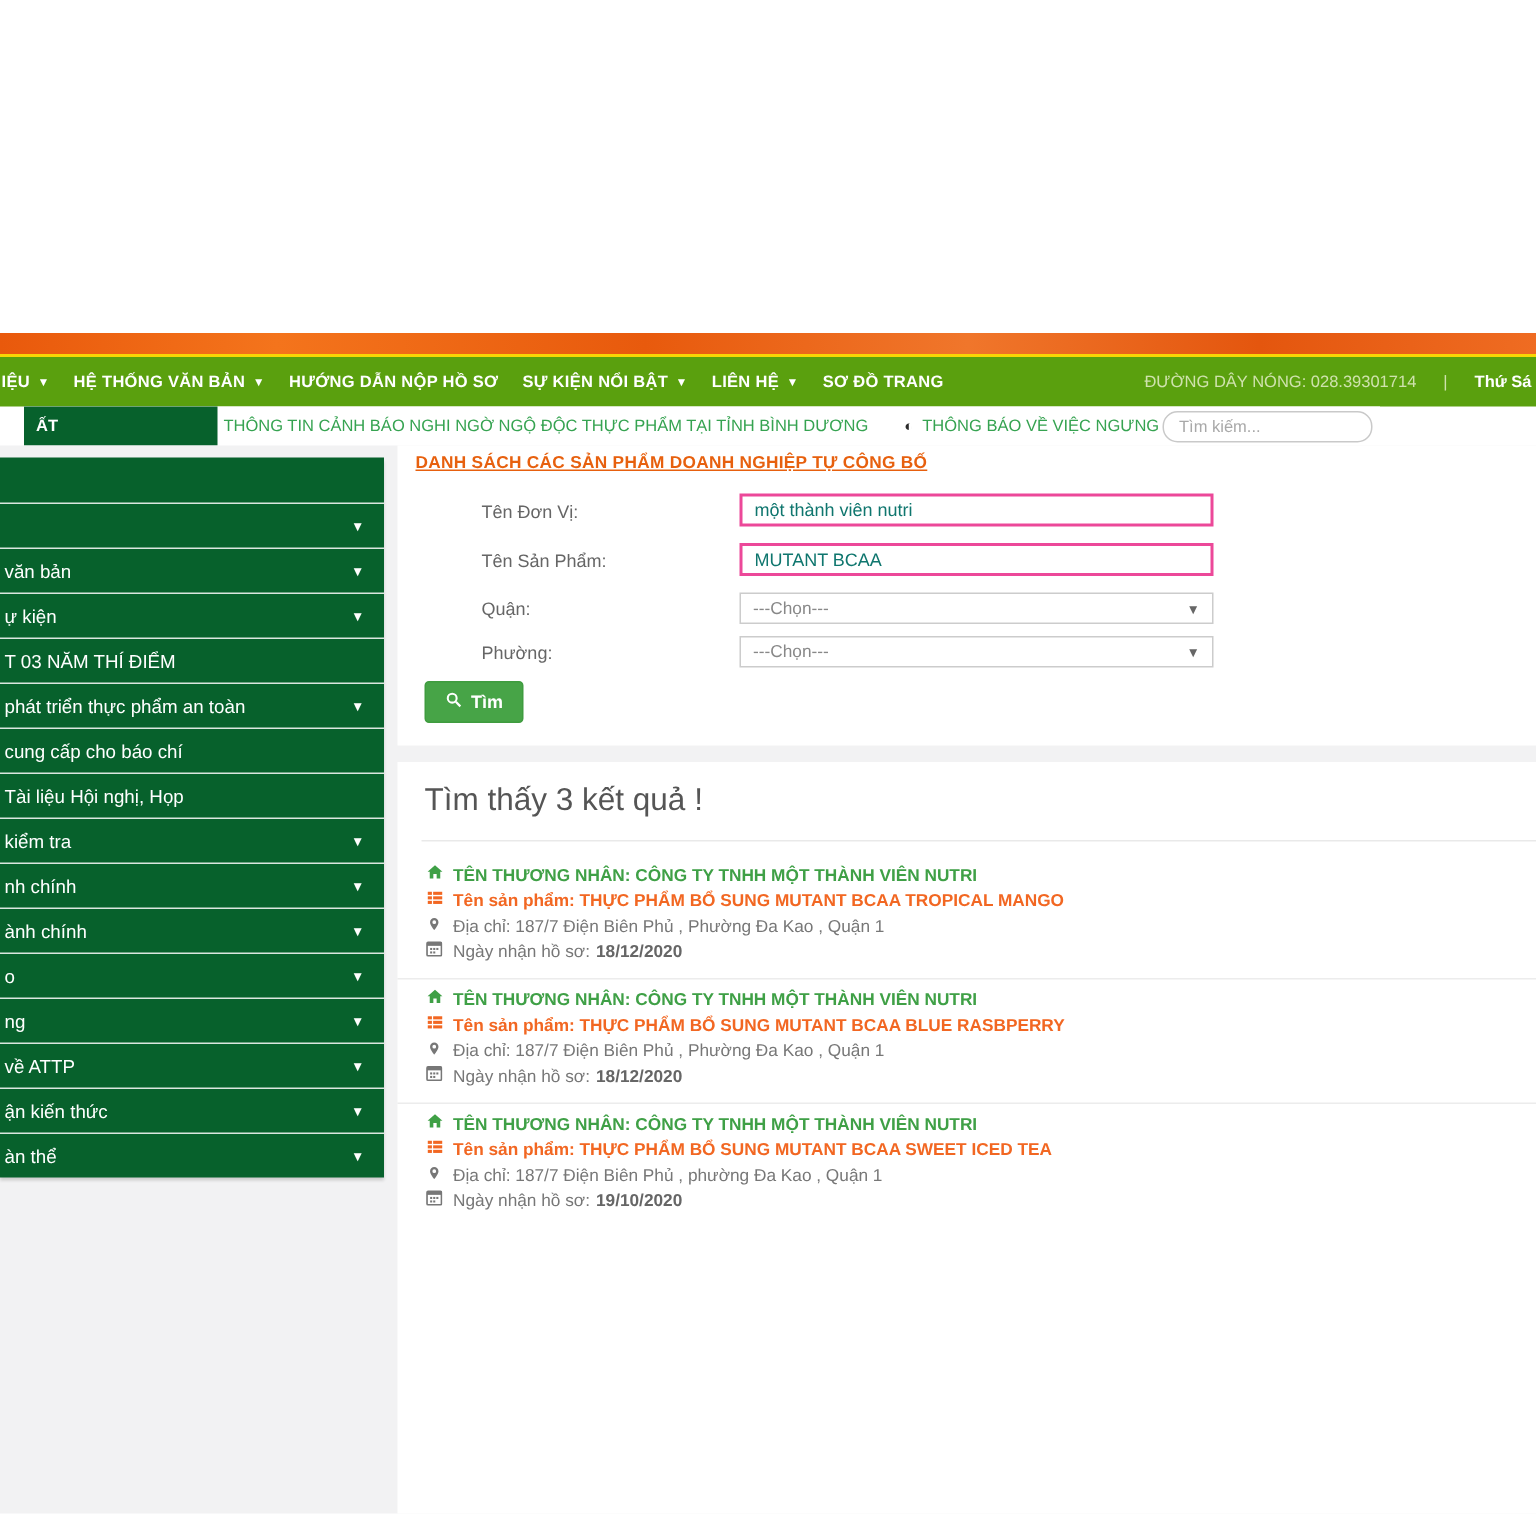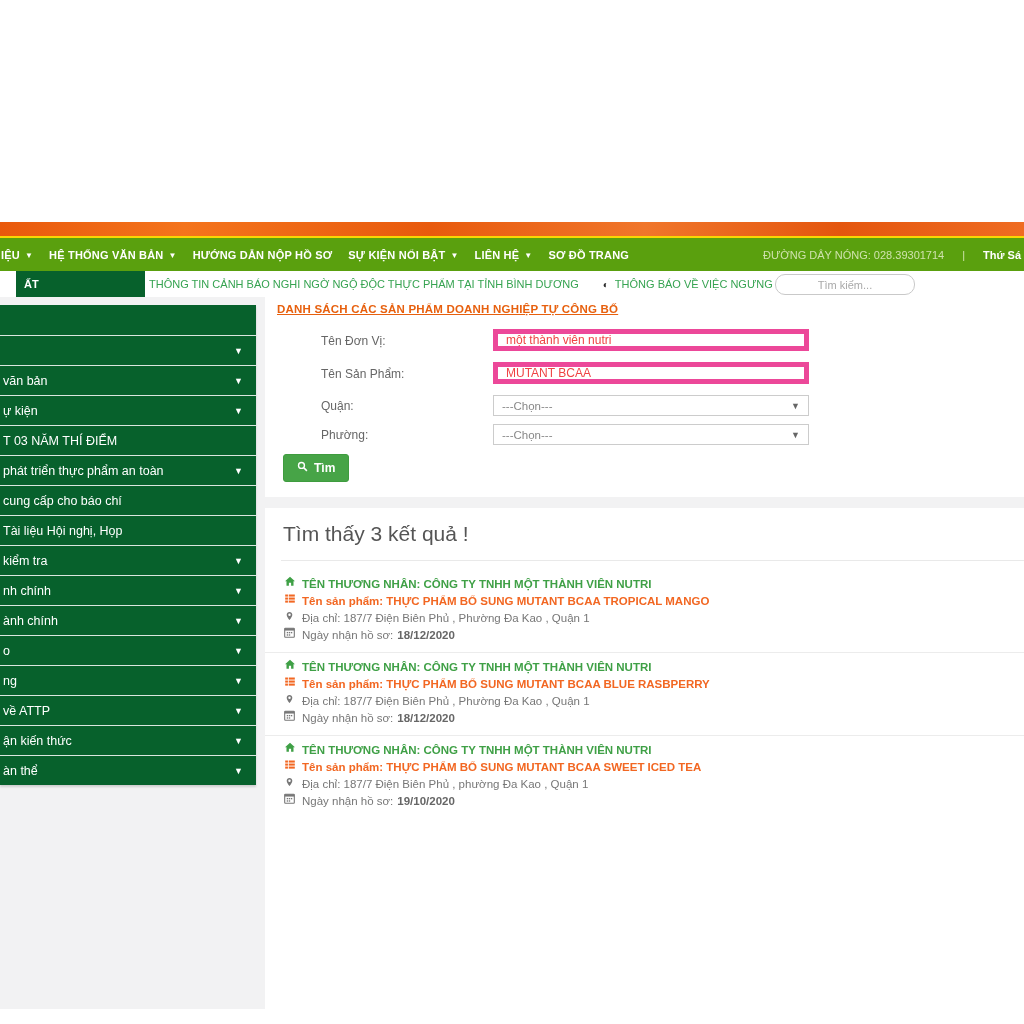--- a/index.html
+++ b/index.html
@@ -24,21 +24,21 @@
   
   .ticker-row{position:absolute;left:16px;top:271px;width:904px;height:26px;background:#fff;}
   .ticker-label{position:absolute;left:0;top:0;width:129px;height:26px;background:var(--dark-green,#07612c);
     color:#fff;font-size:11px;font-weight:bold;display:flex;align-items:center;padding-left:8px;box-sizing:border-box;}
   .ticker-items{position:absolute;left:133px;top:0;height:26px;display:flex;align-items:center;gap:24px;
     white-space:nowrap;overflow:hidden;width:745px;}
   .ticker-item{color:var(--ticker-text,#36a351);font-size:11px;cursor:pointer;display:flex;align-items:center;}
   .ticker-item .adjust{color:#2b2b2b;font-size:10px;margin-right:6px;}
   .search-input{position:absolute;right:5px;top:3px;width:118px;height:17px;border:1px solid #c9c9c9;
     border-radius:10px;font-size:11px;color:#666;padding:1px 10px;outline:none;
-    font-family:"Liberation Sans","DejaVu Sans",sans-serif;text-align:center;}
+    font-family:"Liberation Sans","DejaVu Sans",sans-serif;}
   .search-input::placeholder{color:#a9a9a9;}
 
   
   .page-bg{position:absolute;left:0;top:297px;width:1024px;height:712px;background:var(--page-bg,#f2f2f3);}
 
   
   .sidebar{position:absolute;left:0;top:305px;width:256px;background:var(--dark-green,#07612c);
     box-shadow:0 2px 2px rgba(0,0,0,.15);}
   .side-row{position:relative;height:30px;display:flex;align-items:center;color:#fff;font-size:12.5px;
     padding-left:3px;box-sizing:border-box;cursor:pointer;}
@@ -49,22 +49,22 @@
   .card{position:absolute;background:#fff;}
   .form-card{left:265px;top:297px;width:759px;height:200px;}
   .results-card{left:265px;top:508px;width:759px;height:501px;}
 
   .page-title{position:absolute;left:12px;top:6px;color:var(--title-orange,#e7600e);font-size:11.5px;
     font-weight:bold;text-decoration:underline;letter-spacing:.2px;}
   .form-rows{position:absolute;left:0;top:0;width:100%;}
   .form-row{position:absolute;left:18px;width:720px;height:24px;}
   .form-row.r0{top:32px;} .form-row.r1{top:65px;} .form-row.r2{top:97px;} .form-row.r3{top:126px;}
   .form-label{position:absolute;left:0;top:5px;font-size:12px;color:#666;margin-left:38px;}
-  .form-input{position:absolute;left:210px;top:0;width:316px;height:22px;border:5px solid #ec4899;
-    font-size:12px;color:#ef4444;padding:0 8px;box-sizing:border-box;outline:none;
+  .form-input{position:absolute;left:210px;top:0;width:316px;height:22px;border:2px solid #ec4899;
+    font-size:12px;color:#0f766e;padding:0 8px;box-sizing:border-box;outline:none;
     font-family:"Liberation Sans","DejaVu Sans",sans-serif;background:#fff;}
   .form-select{position:absolute;left:210px;top:1px;width:316px;height:21px;border:1px solid #ccc;
     box-sizing:border-box;background:#fff;display:flex;align-items:center;justify-content:space-between;
     padding:0 8px;font-size:11.5px;color:#888;cursor:pointer;}
   .form-select .caret{color:#666;font-size:9px;}
   .search-btn{position:absolute;left:18px;top:157px;display:flex;align-items:center;gap:6px;
     background:var(--button-green,#47a447);border:1px solid #3f9c3f;border-radius:3px;color:#fff;
     font-size:12px;font-weight:bold;padding:6px 13px;cursor:pointer;
     font-family:"Liberation Sans","DejaVu Sans",sans-serif;}
 

